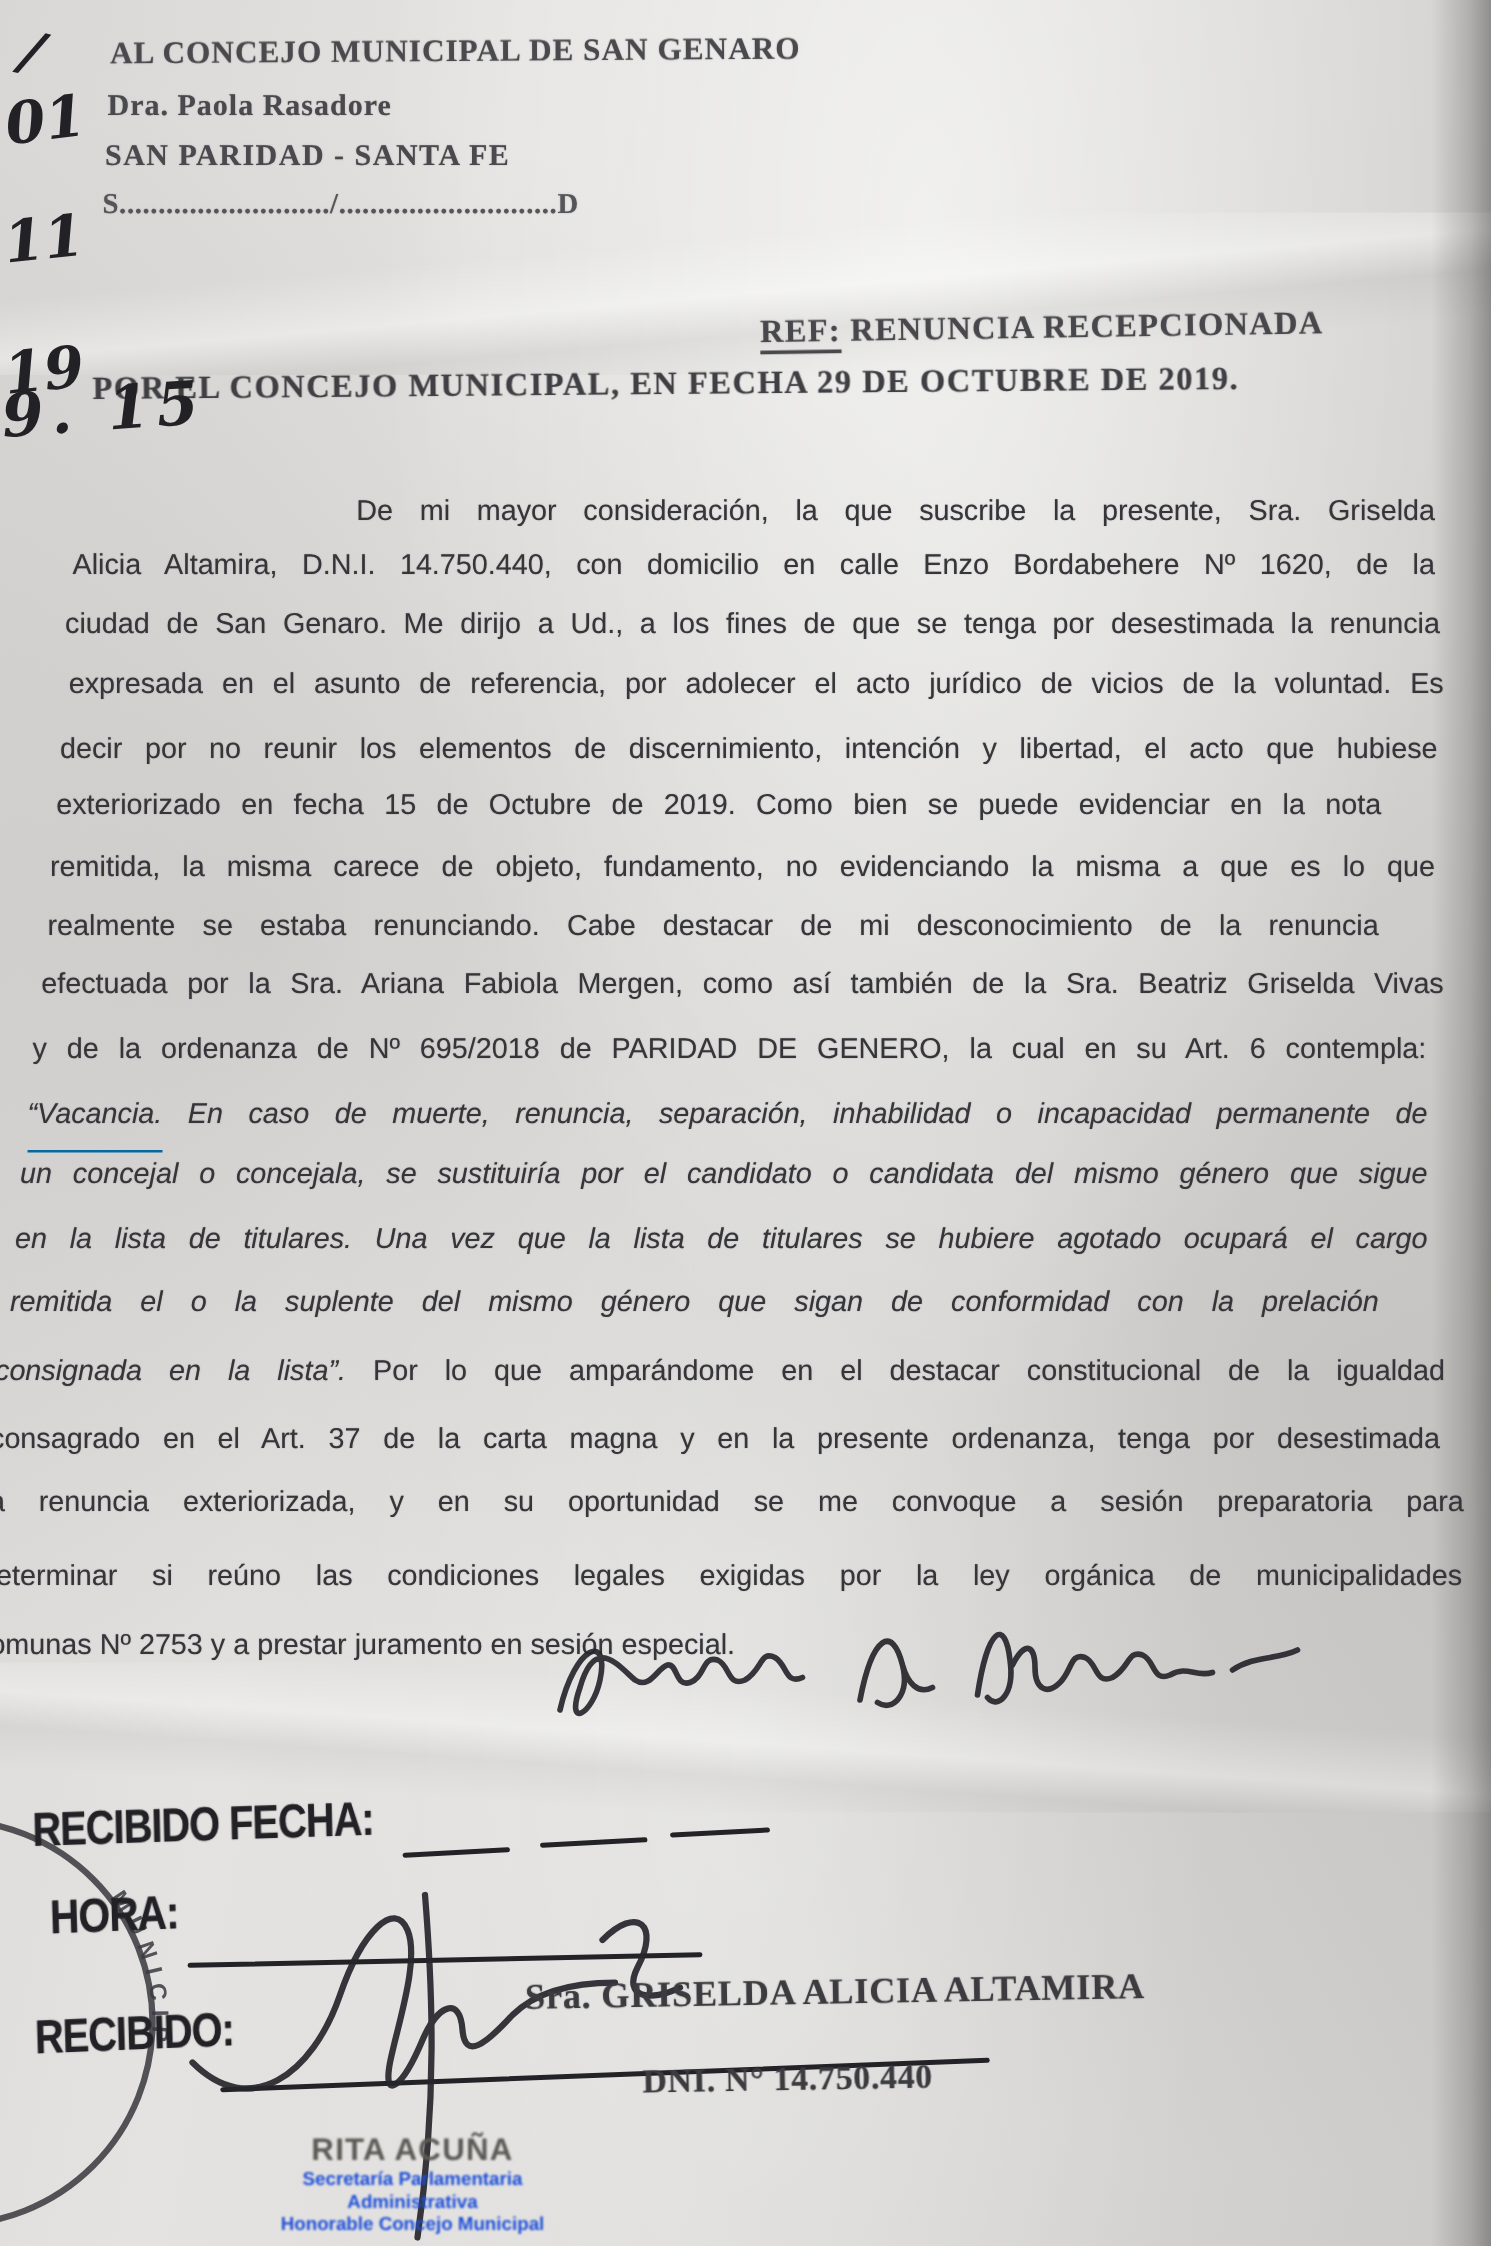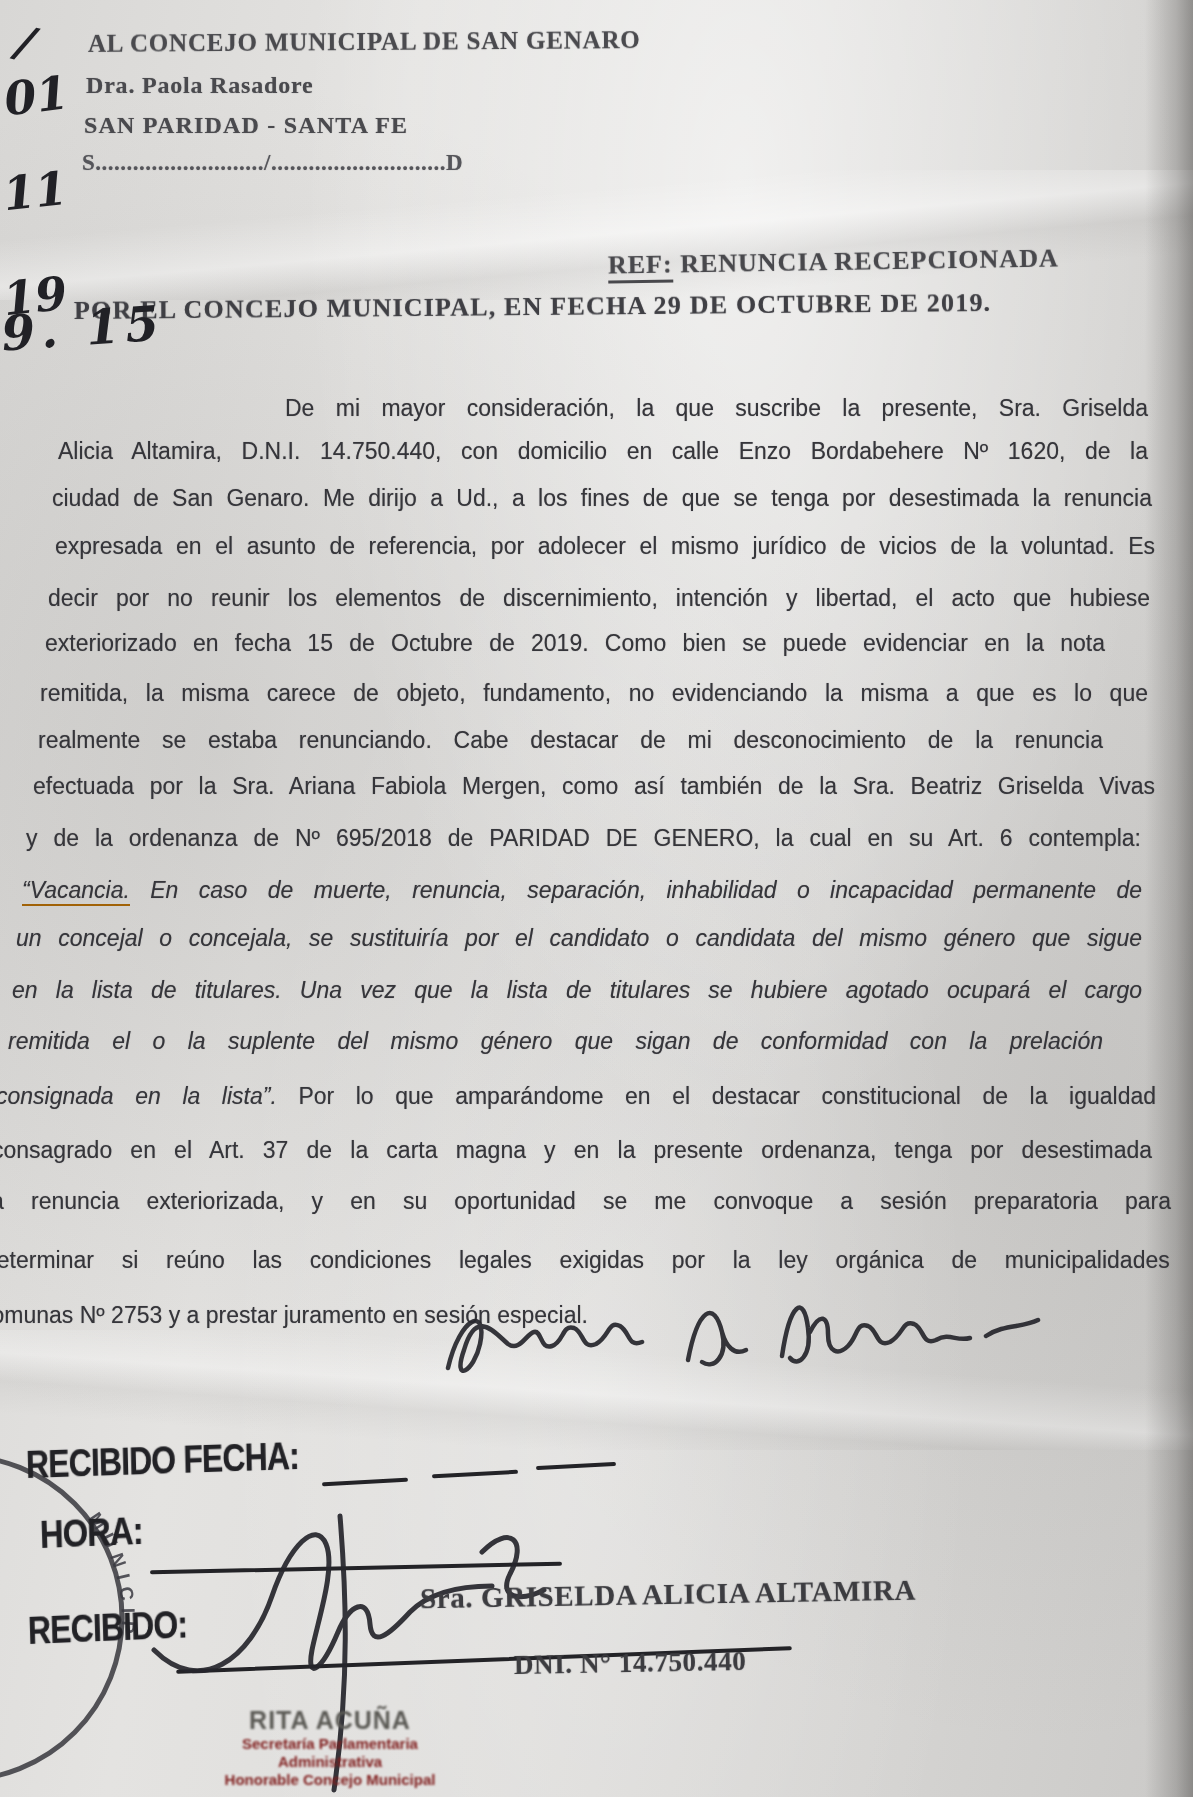--- a/index.html
+++ b/index.html
@@ -37,21 +37,21 @@
 
   .ref1{left:608px;top:247px;font-size:26px;letter-spacing:1px;transform:rotate(-.9deg);color:#48484c;}
   .ref1 .u{border-bottom:3px solid #48484c;padding-bottom:1px;}
   .ref2{left:74px;top:292px;font-size:26px;letter-spacing:1.2px;transform:rotate(-.5deg);color:#3f3f44;}
 
   
   .bl{position:absolute;font-size:23px;line-height:30px;color:#35353a;
       text-align:justify;text-align-last:justify;white-space:nowrap0;
       text-shadow:0 0 1px rgba(50,50,56,.42);}
   .it{font-style:italic;}
-  .uq{border-bottom:2px solid #a16207;padding-bottom:1px;}
+  .uq{border-bottom:2px solid #0369a1;padding-bottom:17px;}
   .bl.last{text-align-last:left;}
 
   
   .stamp{position:absolute;font-family:"Liberation Sans","DejaVu Sans",sans-serif;
          font-weight:700;color:#222226;transform-origin:left center;
          text-shadow:0 0 1.2px rgba(30,30,36,.5);}
   .sline{position:absolute;background:#232327;height:4px;border-radius:2px;}
   .hand{font-family:"DejaVu Serif","Liberation Serif",serif;font-style:italic;font-weight:600;
         color:#212126;}
 
@@ -73,21 +73,21 @@
   .rec-line{left:176px;top:1658px;width:616px;transform:rotate(-2.2deg);}
 
   
   .sig-name{left:420px;top:1578px;font-size:29px;letter-spacing:.6px;transform:rotate(-1deg);color:#3c3c40;}
   .sig-dni{left:514px;top:1648px;font-size:27px;letter-spacing:.6px;transform:rotate(-1deg);color:#3c3c40;}
 
   
   .secy{position:absolute;left:140px;top:1706px;width:380px;text-align:center;
         color:#5b5a55;filter:blur(.9px);}
   .secy .nm{font-size:25px;font-weight:700;letter-spacing:1px;}
-  .secy .rl{font-size:15px;font-weight:700;line-height:18px;color:#7f1d1d;}
+  .secy .rl{font-size:15px;font-weight:700;line-height:18px;color:#1d4ed8;}
 
   svg.sigsvg{position:absolute;overflow:visible;}
 </style>
 </head>
 <body>
 
 <div class="photo">
   <div class="paper"></div>
   <div class="crease1"></div>
   <div class="crease2"></div>
@@ -97,21 +97,21 @@
   <div class="hdr h2 printed">Dra. Paola Rasadore</div>
   <div class="hdr h3 printed">SAN PARIDAD - SANTA FE</div>
   <div class="hdr h4 printed">S.........................../............................D</div>
 
   <div class="hdr ref1 printed"><span class="u">REF:</span>&nbsp;<span>RENUNCIA RECEPCIONADA</span></div>
   <div class="hdr ref2 printed">POR EL CONCEJO MUNICIPAL, EN FECHA 29 DE OCTUBRE DE 2019.</div>
 
   <div class="bl printed" style="top:393px;left:285px;width:863px">De mi mayor consideración, la que suscribe la presente, Sra. Griselda</div>
   <div class="bl printed" style="top:436px;left:58px;width:1090px">Alicia Altamira, D.N.I. 14.750.440, con domicilio en calle Enzo Bordabehere Nº 1620, de la</div>
   <div class="bl printed" style="top:483px;left:52px;width:1100px">ciudad de San Genaro. Me dirijo a Ud., a los fines de que se tenga por desestimada la renuncia</div>
-  <div class="bl printed" style="top:531px;left:55px;width:1100px">expresada en el asunto de referencia, por adolecer el mismo jurídico de vicios de la voluntad. Es</div>
+  <div class="bl printed" style="top:531px;left:55px;width:1100px">expresada en el asunto de referencia, por adolecer el acto jurídico de vicios de la voluntad. Es</div>
   <div class="bl printed" style="top:583px;left:48px;width:1102px">decir por no reunir los elementos de discernimiento, intención y libertad, el acto que hubiese</div>
   <div class="bl printed" style="top:628px;left:45px;width:1060px">exteriorizado en fecha 15 de Octubre de 2019. Como bien se puede evidenciar en la nota</div>
   <div class="bl printed" style="top:678px;left:40px;width:1108px">remitida, la misma carece de objeto, fundamento, no evidenciando la misma a que es lo que</div>
   <div class="bl printed" style="top:771px;left:33px;width:1122px">efectuada por la Sra. Ariana Fabiola Mergen, como así también de la Sra. Beatriz Griselda Vivas</div>
   <div class="bl printed" style="top:725px;left:38px;width:1065px">realmente se estaba renunciando. Cabe destacar de mi desconocimiento de la renuncia</div>
   <div class="bl printed" style="top:823px;left:26px;width:1115px">y de la ordenanza de Nº 695/2018 de PARIDAD DE GENERO, la cual en su Art. 6 contempla:</div>
   <div class="bl it printed" style="top:875px;left:22px;width:1120px"><span class="uq">“Vacancia.</span> <span>En caso de muerte, renuncia, separación, inhabilidad o incapacidad permanente de</span></div>
   <div class="bl it printed" style="top:923px;left:16px;width:1126px">un concejal o concejala, se sustituiría por el candidato o candidata del mismo género que sigue</div>
   <div class="bl it printed" style="top:975px;left:12px;width:1130px">en la lista de titulares. Una vez que la lista de titulares se hubiere agotado ocupará el cargo</div>
   <div class="bl it printed" style="top:1026px;left:8px;width:1095px">remitida el o la suplente del mismo género que sigan de conformidad con la prelación</div>

